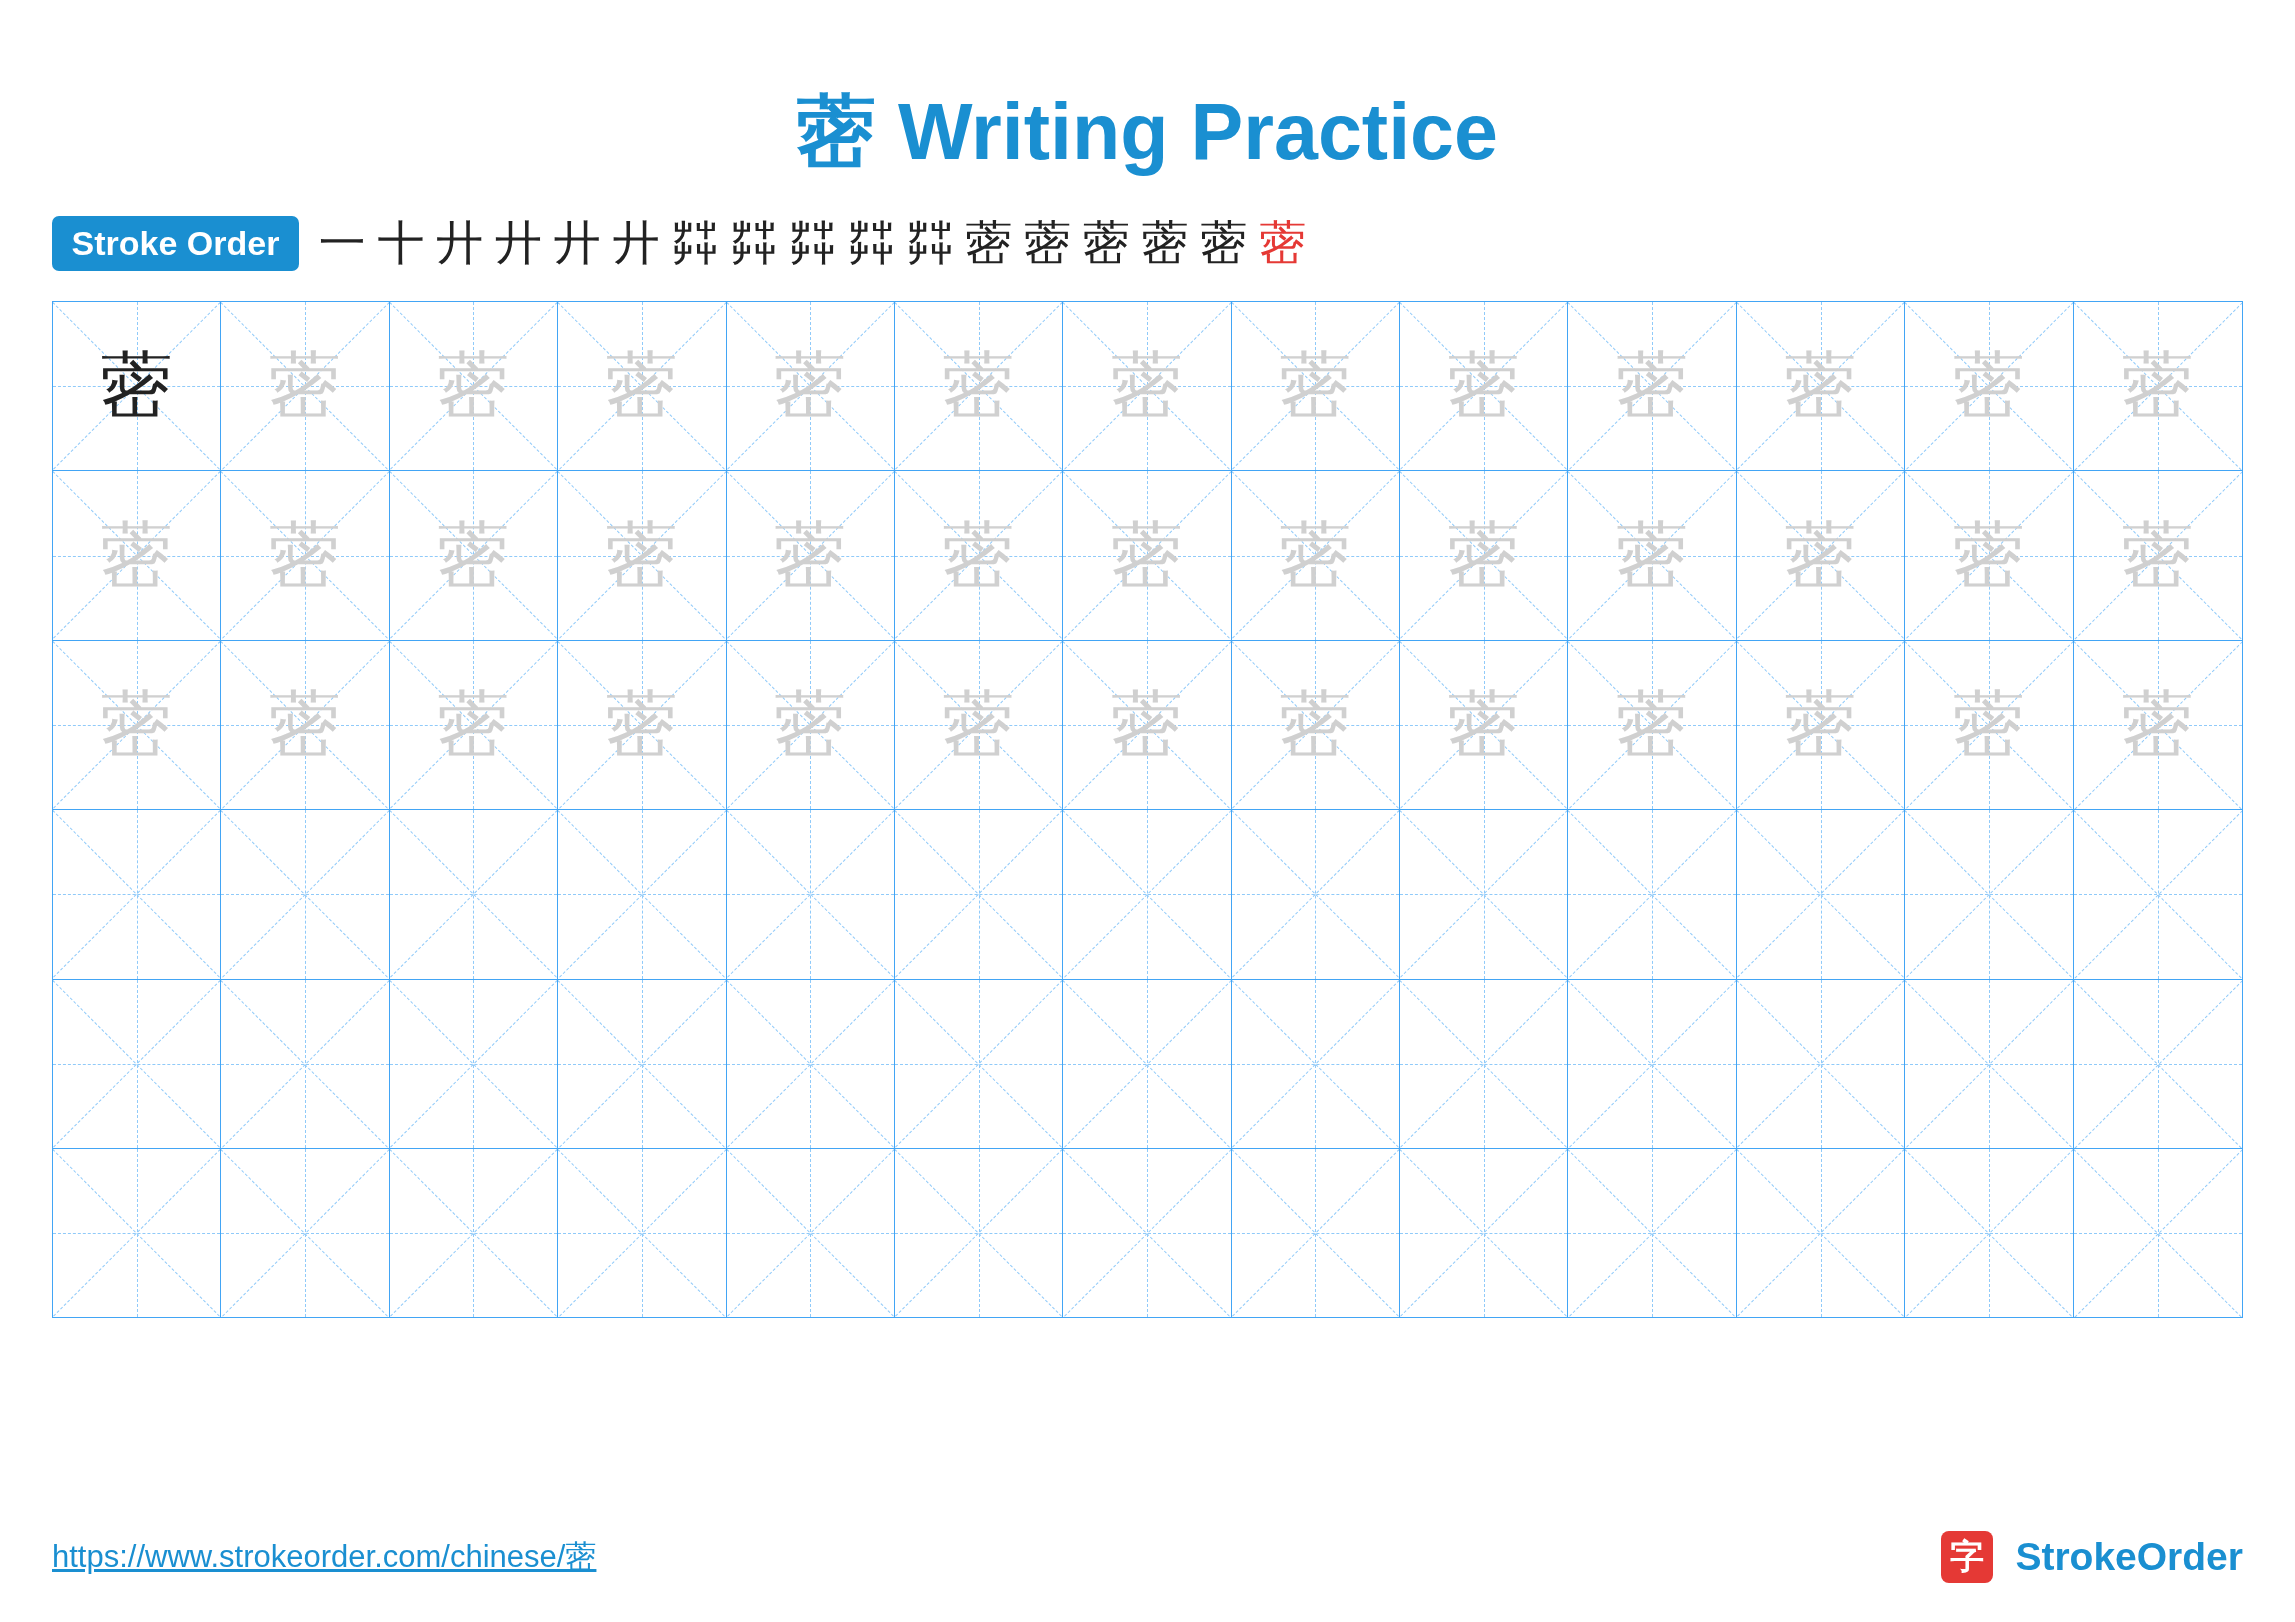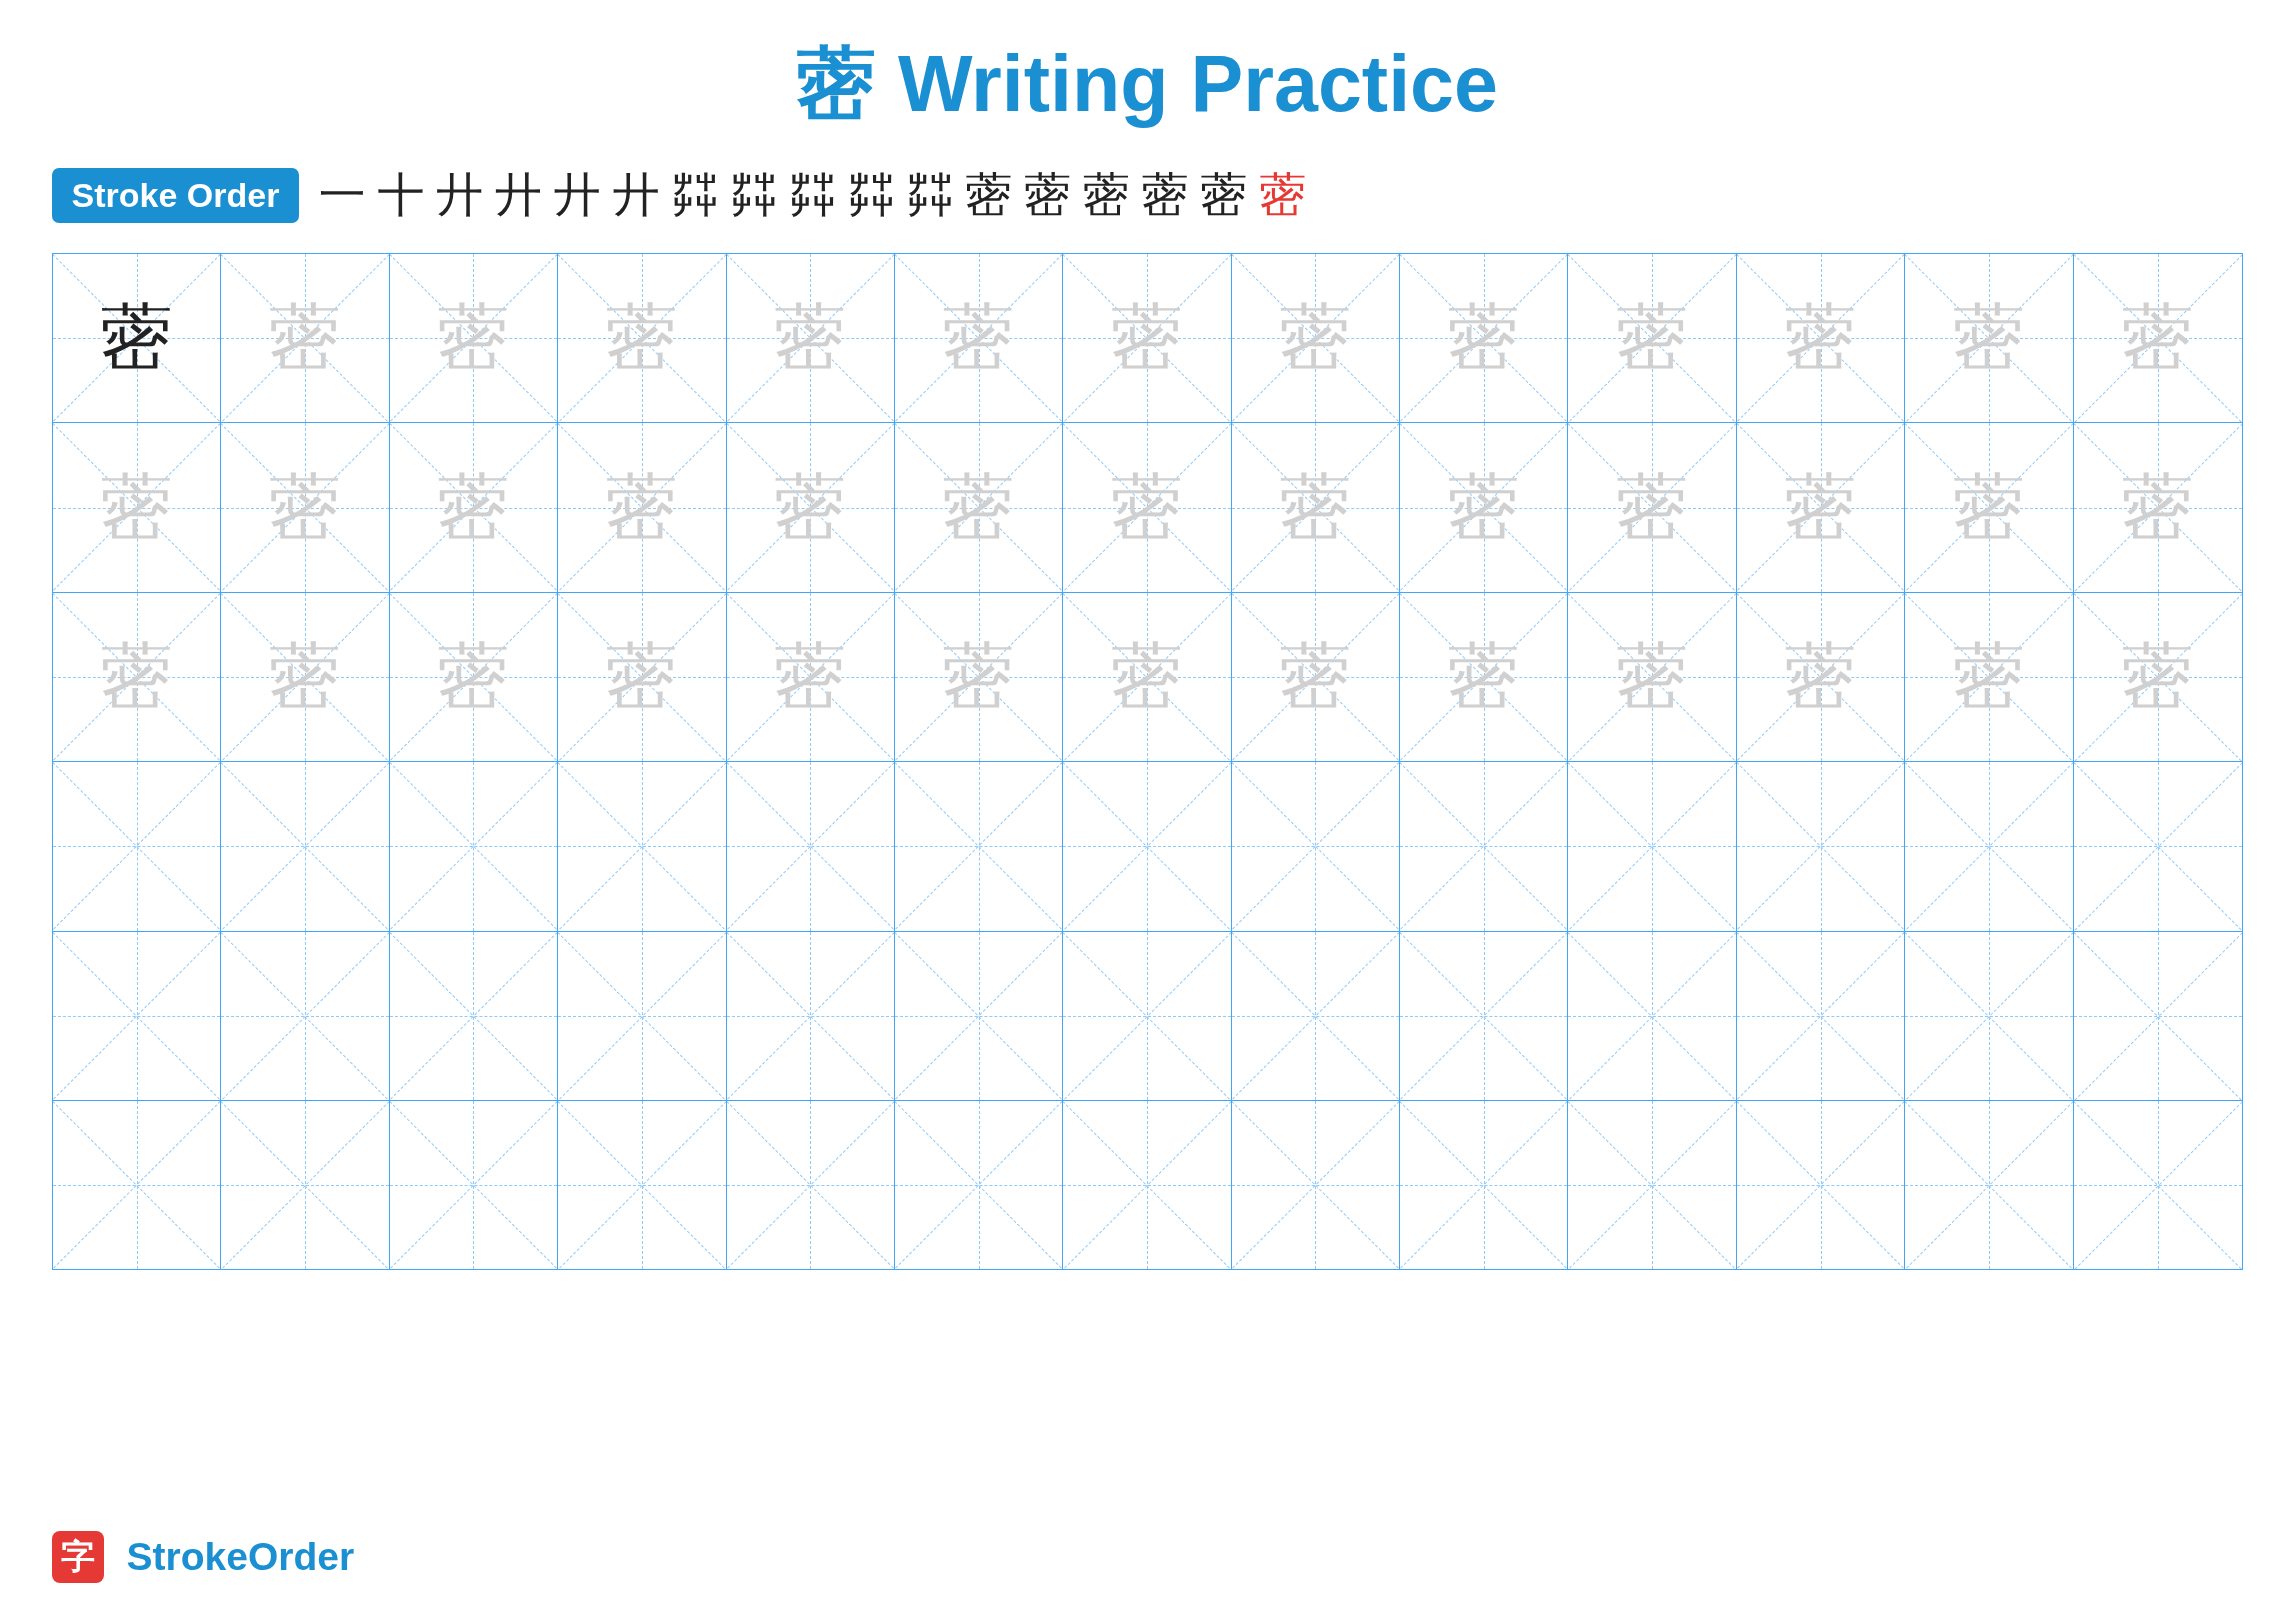--- a/index.html
+++ b/index.html
@@ -7,21 +7,21 @@
       background: #ffffff;
       font-family: Arial, sans-serif;
       width: 2295px;
       height: 1622px;
       position: relative;
       overflow: hidden;
     }
 
     .page-title {
       text-align: center;
-      padding-top: 32px;
+      padding-top: 80px;
       padding-bottom: 26px;
       font-size: 79px;
       font-weight: bold;
       color: #1a8fd1;
     }
 
     .page-title .char {
       color: #1a8fd1;
     }
 
@@ -518,20 +518,21 @@
     <div class="practice-cell">
         <div class="cell-diagonal"></div>
       </div>
     <div class="practice-cell">
         <div class="cell-diagonal"></div>
       </div>
   </div>
 </div>
 
 <div class="footer">
+  <a class="footer-url" href="#">https://www.strokeorder.com/chinese/蔤</a>
   <div class="footer-logo">
     <div class="logo-icon">
       <span>字</span>
     </div>
     <span class="logo-text">
       <span>StrokeOrder</span>
     </span>
   </div>
 </div>
 

